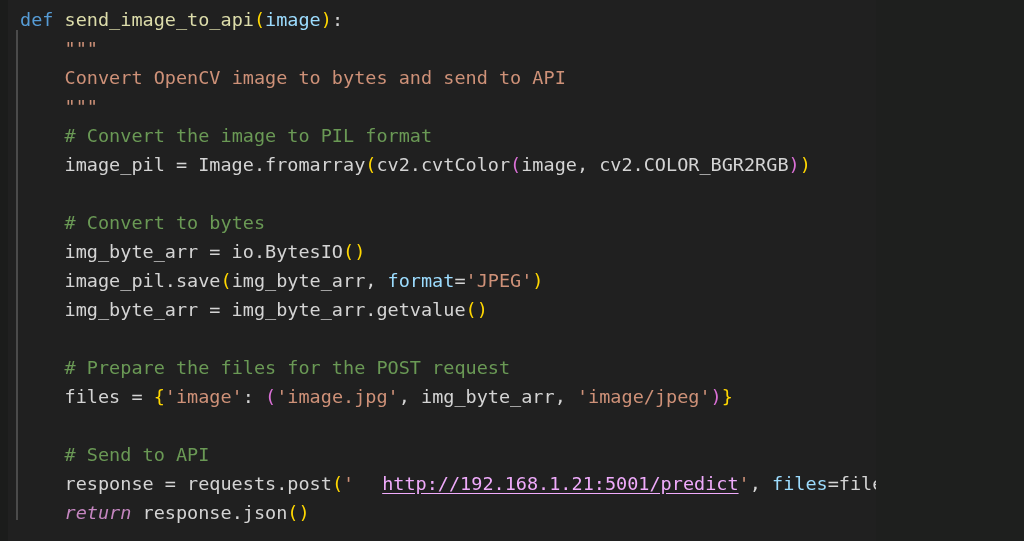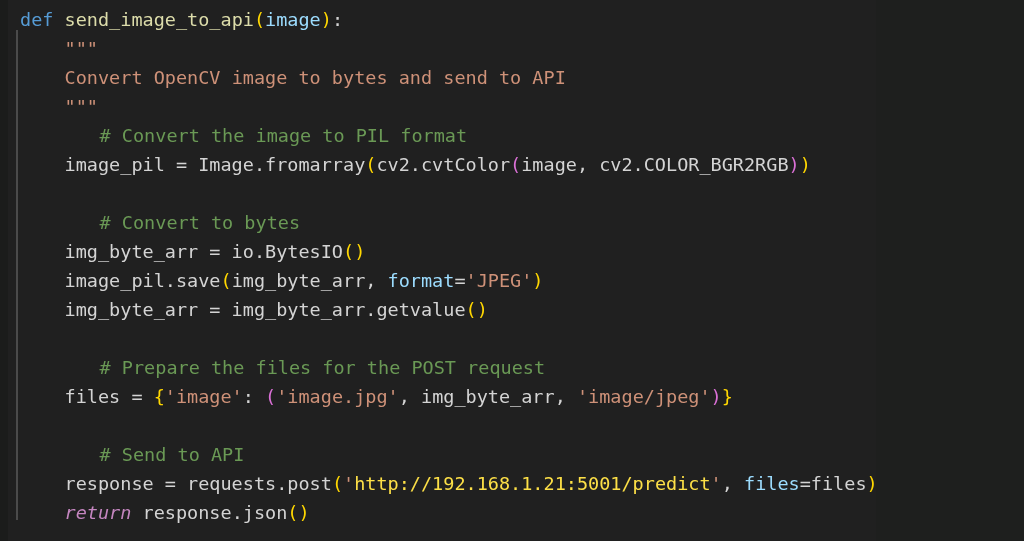--- a/index.html
+++ b/index.html
@@ -47,24 +47,24 @@
     height: 29px;
     white-space: pre;
   }
   
   .kw       { color: #569cd6; }  
   .kw2      { color: #c586c0; font-style: italic; }  
   .fn       { color: #dcdcaa; }  
   .var      { color: #9cdcfe; }  
   .plain    { color: #d4d4d4; }
   .str      { color: #ce9178; }
-  .cmt      { color: #6a9955; margin-left: 35px; }
+  .cmt      { color: #6a9955; }
   .br1      { color: #ffd700; }
   .br2      { color: #da70d6; }
-  .link     { color: #fde047; text-underline-offset: 3px; }
+  .link     { color: #f0abfc; text-decoration: underline; text-underline-offset: 3px; margin-left: 28px; }
 </style>
 </head>
 <body>
 
 <div id="editor">
 
   <div id="gutter-strip"></div>
   <div id="indent-guide"></div>
 
   <pre id="code"><div class="line"><span class="kw">def</span><span class="plain"> </span><span class="fn">send_image_to_api</span><span class="br1">(</span><span class="var">image</span><span class="br1">)</span><span class="plain">:</span></div><div class="line"><span class="plain">    </span><span class="str">"""</span></div><div class="line"><span class="plain">    </span><span class="str">Convert OpenCV image to bytes and send to API</span></div><div class="line"><span class="plain">    </span><span class="str">"""</span></div><div class="line"><span class="plain">    </span><span class="cmt"># Convert the image to PIL format</span></div><div class="line"><span class="plain">    image_pil = Image.fromarray</span><span class="br1">(</span><span class="plain">cv2.cvtColor</span><span class="br2">(</span><span class="plain">image, cv2.COLOR_BGR2RGB</span><span class="br2">)</span><span class="br1">)</span></div><div class="line"> </div><div class="line"><span class="plain">    </span><span class="cmt"># Convert to bytes</span></div><div class="line"><span class="plain">    img_byte_arr = io.BytesIO</span><span class="br1">()</span></div><div class="line"><span class="plain">    image_pil.save</span><span class="br1">(</span><span class="plain">img_byte_arr, </span><span class="var">format</span><span class="plain">=</span><span class="str">'JPEG'</span><span class="br1">)</span></div><div class="line"><span class="plain">    img_byte_arr = img_byte_arr.getvalue</span><span class="br1">()</span></div><div class="line"> </div><div class="line"><span class="plain">    </span><span class="cmt"># Prepare the files for the POST request</span></div><div class="line"><span class="plain">    files = </span><span class="br1">{</span><span class="str">'image'</span><span class="plain">: </span><span class="br2">(</span><span class="str">'image.jpg'</span><span class="plain">, img_byte_arr, </span><span class="str">'image/jpeg'</span><span class="br2">)</span><span class="br1">}</span></div><div class="line"> </div><div class="line"><span class="plain">    </span><span class="cmt"># Send to API</span></div><div class="line"><span class="plain">    response = requests.post</span><span class="br1">(</span><span class="str">'</span><span class="link">http://192.168.1.21:5001/predict</span><span class="str">'</span><span class="plain">, </span><span class="var">files</span><span class="plain">=files</span><span class="br1">)</span></div><div class="line"><span class="plain">    </span><span class="kw2">return</span><span class="plain"> response.json</span><span class="br1">()</span></div></pre>

